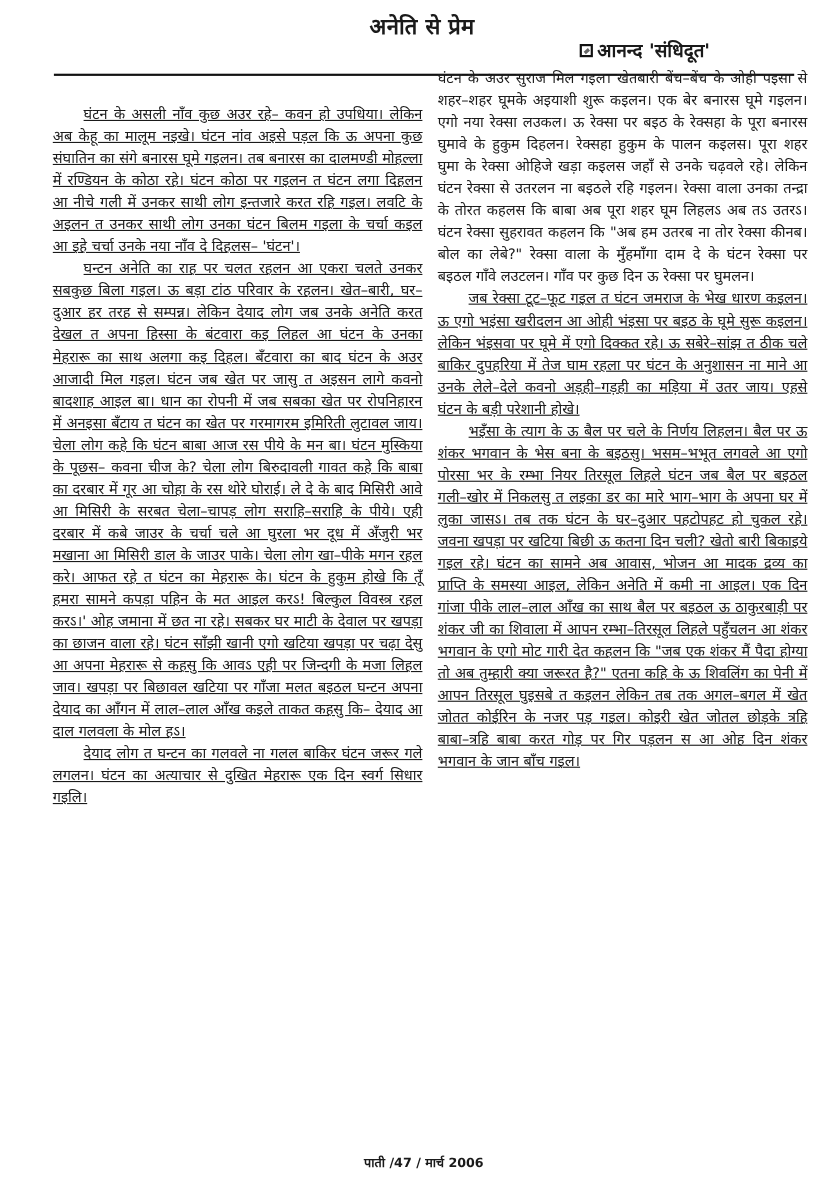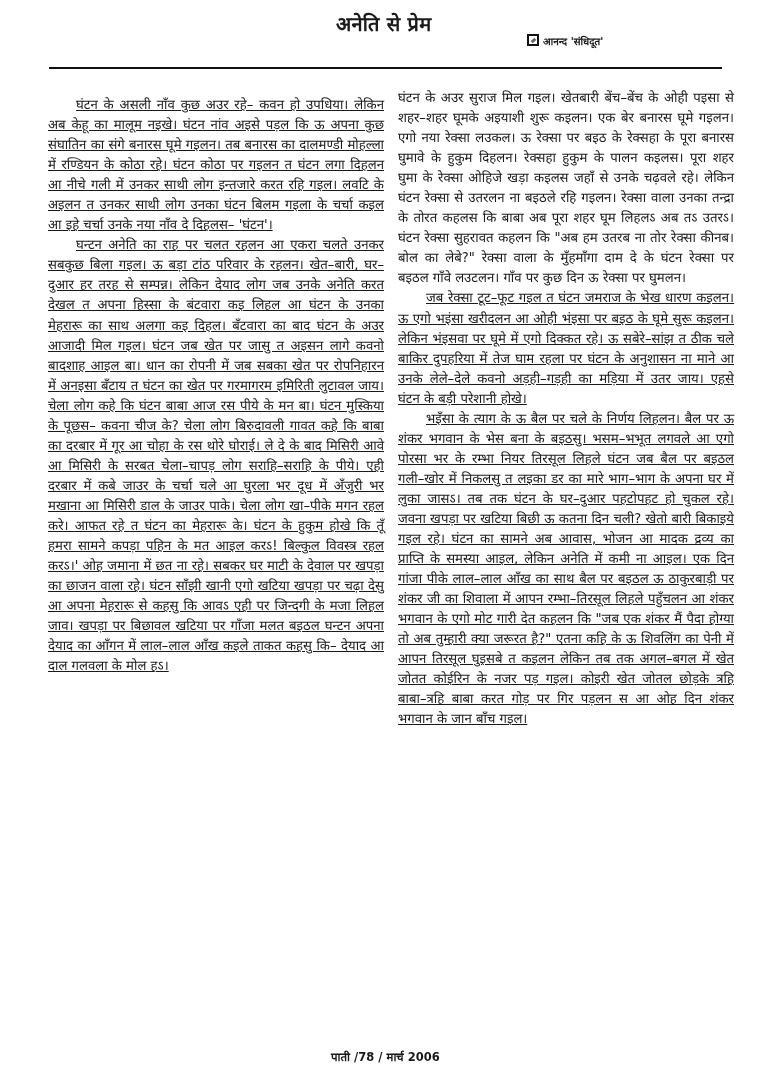--- a/index.html
+++ b/index.html
@@ -1,51 +1,52 @@
 <!DOCTYPE html>
 <html><head>
 <meta charset="utf-8">
 <style>
   html, body { margin: 0; padding: 0; background: #ffffff; }
   body { width: 760px; height: 1090px; position: relative; overflow: hidden; color: #1a1a1a;
          font-family: "DejaVu Sans", sans-serif; }
   .title { position: absolute; left: 336px; top: 10px; font-size: 20px; font-weight: bold; letter-spacing: 0.2px; }
-  .byline { position: absolute; left: 527px; top: 34px; font-size: 10px; font-weight: bold; display: flex; align-items: flex-start; gap: 4px; }
+  .byline { position: absolute; left: 527px; top: 34px; font-size: 17px; font-weight: bold; display: flex; align-items: center; gap: 4px; }
   .pen-icon { width: 12px; height: 12px; border: 2px solid #111; box-sizing: border-box; position: relative; display: inline-block; background: #fff; }
   .pen-icon::after { content: ""; position: absolute; left: 2px; top: 3px; width: 5px; height: 3px; background: #666; transform: rotate(-40deg); }
   .rule { position: absolute; left: 49px; top: 67px; width: 673px; height: 2px; background: #111; }
   .col { position: absolute; width: 336px; font-size: 13.2px; line-height: 20.05px; text-align: justify; }
   .col.left { left: 48px; top: 95px; }
-  .col.right { left: 398px; top: 88px; }
+  .col.right { left: 398px; top: 62px; }
   .col p { margin: 0; text-indent: 0; }
   .col p.indent { text-indent: 28px; text-decoration: underline; }
   .col p.cont { text-indent: 0; }
   .footer { position: absolute; left: 331px; top: 1049px; font-size: 11.5px; font-weight: bold; }
 </style>
 </head>
 <body>
 
 <div class="title">अनेति से प्रेम</div>
 
 <div class="byline">
   <span class="pen-icon"></span>
   <span>आनन्द 'संधिदूत'</span>
 </div>
 
 <div class="rule"></div>
 
 <div class="col left">
   <p class="indent">घंटन के असली नाँव कुछ अउर रहे– कवन हो उपधिया। लेकिन अब केहू का मालूम नइखे। घंटन नांव अइसे पड़ल कि ऊ अपना कुछ संघातिन का संगे बनारस घूमे गइलन। तब बनारस का दालमण्डी मोहल्ला में रण्डियन के कोठा रहे। घंटन कोठा पर गइलन त घंटन लगा दिहलन आ नीचे गली में उनकर साथी लोग इन्तजारे करत रहि गइल। लवटि के अइलन त उनकर साथी लोग उनका घंटन बिलम गइला के चर्चा कइल आ इहे चर्चा उनके नया नाँव दे दिहलस– 'घंटन'।</p>
   <p class="indent">घन्टन अनेति का राह पर चलत रहलन आ एकरा चलते उनकर सबकुछ बिला गइल। ऊ बड़ा टांठ परिवार के रहलन। खेत–बारी, घर–दुआर हर तरह से सम्पन्न। लेकिन देयाद लोग जब उनके अनेति करत देखल त अपना हिस्सा के बंटवारा कइ लिहल आ घंटन के उनका मेहरारू का साथ अलगा कइ दिहल। बँटवारा का बाद घंटन के अउर आजादी मिल गइल। घंटन जब खेत पर जासु त अइसन लागे कवनो बादशाह आइल बा। धान का रोपनी में जब सबका खेत पर रोपनिहारन में अनइसा बँटाय त घंटन का खेत पर गरमागरम इमिरिती लुटावल जाय। चेला लोग कहे कि घंटन बाबा आज रस पीये के मन बा। घंटन मुस्किया के पूछस– कवना चीज के? चेला लोग बिरुदावली गावत कहे कि बाबा का दरबार में गूर आ चोहा के रस थोरे घोराई। ले दे के बाद मिसिरी आवे आ मिसिरी के सरबत चेला–चापड़ लोग सराहि–सराहि के पीये। एही दरबार में कबे जाउर के चर्चा चले आ घुरला भर दूध में अँजुरी भर मखाना आ मिसिरी डाल के जाउर पाके। चेला लोग खा–पीके मगन रहल करे। आफत रहे त घंटन का मेहरारू के। घंटन के हुकुम होखे कि तूँ हमरा सामने कपड़ा पहिन के मत आइल करऽ! बिल्कुल विवस्त्र रहल करऽ।' ओह जमाना में छत ना रहे। सबकर घर माटी के देवाल पर खपड़ा का छाजन वाला रहे। घंटन साँझी खानी एगो खटिया खपड़ा पर चढ़ा देसु आ अपना मेहरारू से कहसु कि आवऽ एही पर जिन्दगी के मजा लिहल जाव। खपड़ा पर बिछावल खटिया पर गाँजा मलत बइठल घन्टन अपना देयाद का आँगन में लाल–लाल आँख कइले ताकत कहसु कि– देयाद आ दाल गलवला के मोल हऽ।</p>
+  <p class="indent">देयाद लोग त घन्टन का गलवले ना गलल बाकिर घंटन जरूर गले लगलन। घंटन का अत्याचार से दुखित मेहरारू एक दिन स्वर्ग सिधार गइलि।</p>
 </div>
 
 <div class="col right">
   <p class="cont">घंटन के अउर सुराज मिल गइल। खेतबारी बेंच–बेंच के ओही पइसा से शहर–शहर घूमके अइयाशी शुरू कइलन। एक बेर बनारस घूमे गइलन। एगो नया रेक्सा लउकल। ऊ रेक्सा पर बइठ के रेक्सहा के पूरा बनारस घुमावे के हुकुम दिहलन। रेक्सहा हुकुम के पालन कइलस। पूरा शहर घुमा के रेक्सा ओहिजे खड़ा कइलस जहाँ से उनके चढ़वले रहे। लेकिन घंटन रेक्सा से उतरलन ना बइठले रहि गइलन। रेक्सा वाला उनका तन्द्रा के तोरत कहलस कि बाबा अब पूरा शहर घूम लिहलऽ अब तऽ उतरऽ। घंटन रेक्सा सुहरावत कहलन कि "अब हम उतरब ना तोर रेक्सा कीनब। बोल का लेबे?" रेक्सा वाला के मुँहमाँगा दाम दे के घंटन रेक्सा पर बइठल गाँवे लउटलन। गाँव पर कुछ दिन ऊ रेक्सा पर घुमलन।</p>
   <p class="indent">जब रेक्सा टूट–फूट गइल त घंटन जमराज के भेख धारण कइलन। ऊ एगो भइंसा खरीदलन आ ओही भंइसा पर बइठ के घूमे सुरू कइलन। लेकिन भंइसवा पर घूमे में एगो दिक्कत रहे। ऊ सबेरे–सांझ त ठीक चले बाकिर दुपहरिया में तेज घाम रहला पर घंटन के अनुशासन ना माने आ उनके लेले–देले कवनो अड़ही–गड़ही का मड़िया में उतर जाय। एहसे घंटन के बड़ी परेशानी होखे।</p>
   <p class="indent">भइँसा के त्याग के ऊ बैल पर चले के निर्णय लिहलन। बैल पर ऊ शंकर भगवान के भेस बना के बइठसु। भसम–भभूत लगवले आ एगो पोरसा भर के रम्भा नियर तिरसूल लिहले घंटन जब बैल पर बइठल गली–खोर में निकलसु त लइका डर का मारे भाग–भाग के अपना घर में लुका जासऽ। तब तक घंटन के घर–दुआर पहटोपहट हो चुकल रहे। जवना खपड़ा पर खटिया बिछी ऊ कतना दिन चली? खेतो बारी बिकाइये गइल रहे। घंटन का सामने अब आवास, भोजन आ मादक द्रव्य का प्राप्ति के समस्या आइल, लेकिन अनेति में कमी ना आइल। एक दिन गांजा पीके लाल–लाल आँख का साथ बैल पर बइठल ऊ ठाकुरबाड़ी पर शंकर जी का शिवाला में आपन रम्भा–तिरसूल लिहले पहुँचलन आ शंकर भगवान के एगो मोट गारी देत कहलन कि "जब एक शंकर मैं पैदा होग्या तो अब तुम्हारी क्या जरूरत है?" एतना कहि के ऊ शिवलिंग का पेनी में आपन तिरसूल घुइसबे त कइलन लेकिन तब तक अगल–बगल में खेत जोतत कोईरिन के नजर पड़ गइल। कोइरी खेत जोतल छोड़के त्रहि बाबा–त्रहि बाबा करत गोड़ पर गिर पड़लन स आ ओह दिन शंकर भगवान के जान बाँच गइल।</p>
 </div>
 
 <div class="footer">
   <span>पाती</span>
-  <span>/78</span>
+  <span>/47</span>
   <span>/</span>
   <span>मार्च 2006</span>
 </div>
 
 </body></html>

